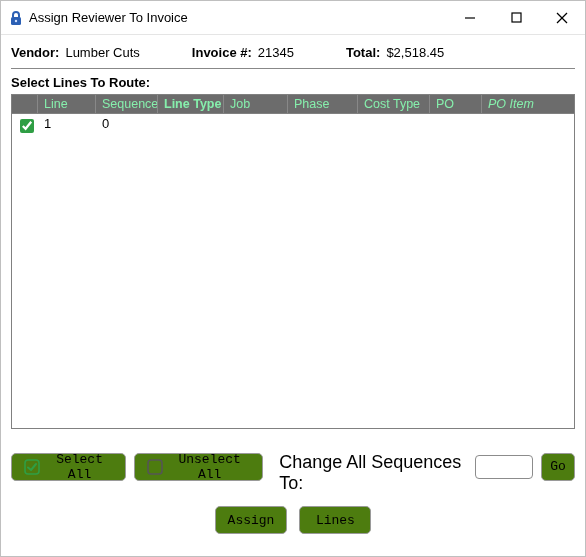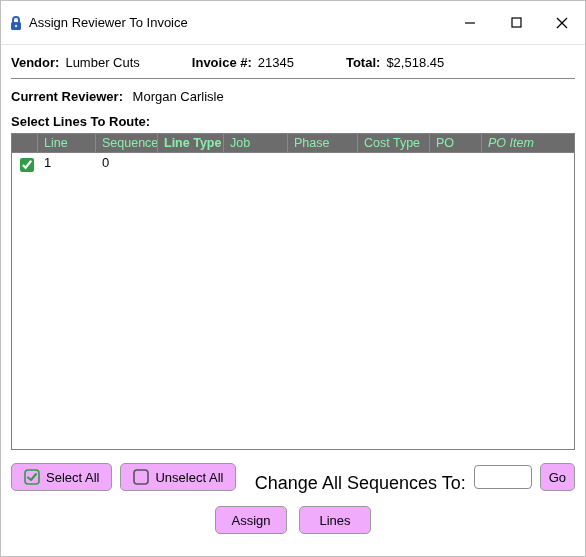--- a/index.html
+++ b/index.html
@@ -12,21 +12,21 @@
   }
   .window {
     width: 586px;
     height: 557px;
     border: 1px solid #bfbfbf;
     display: flex;
     flex-direction: column;
     background: #fff;
   }
   .titlebar {
-    height: 44px;
+    height: 34px;
     display: flex;
     align-items: center;
     padding-left: 8px;
     border-bottom: 1px solid #e5e5e5;
   }
   .titlebar .icon {
     margin-right: 6px;
     display: flex;
     align-items: center;
   }
@@ -121,25 +121,26 @@
     align-items: center;
     gap: 8px;
     padding-top: 10px;
   }
   .btn {
     display: inline-flex;
     align-items: center;
     gap: 6px;
     border: 1px solid #9a9a9a;
     border-radius: 5px;
-    background: #f0abfc;
+    background: #4d7c0f;
     padding: 4px 12px;
     font-size: 13px;
     height: 28px;
     cursor: default;
+    font-family: Liberation Mono, monospace;
   }
   .btn .icn { display:flex; align-items:center; }
   .seq-label { font-size: 18px; margin-top: 13px; }
   .seq-input {
     width: 58px;
     height: 24px;
     border: 1px solid #8c8c8c;
     border-radius: 4px;
     padding: 2px 4px;
     font-size: 13px;
@@ -197,24 +198,20 @@
       <span class="lbl">Vendor:</span>
       <span>Lumber Cuts</span>
       <span class="spacer-lg"></span>
       <span class="lbl">Invoice #:</span>
       <span>21345</span>
       <span class="spacer-lg"></span>
       <span class="lbl">Total:</span>
       <span>$2,518.45</span>
     </div>
 
-    <div class="reviewer-row">
-      <span class="lbl">Current Reviewer:</span>
-      <span>Morgan Carlisle</span>
-    </div>
 
     <div class="select-label">Select Lines To Route:</div>
 
     <div class="grid-wrap">
       <div class="grid-head">
         <div class="gh col-ck"></div>
         <div class="gh col-line">Line</div>
         <div class="gh col-seq">Sequence</div>
         <div class="gh col-lt">Line Type</div>
         <div class="gh col-job">Job</div>

